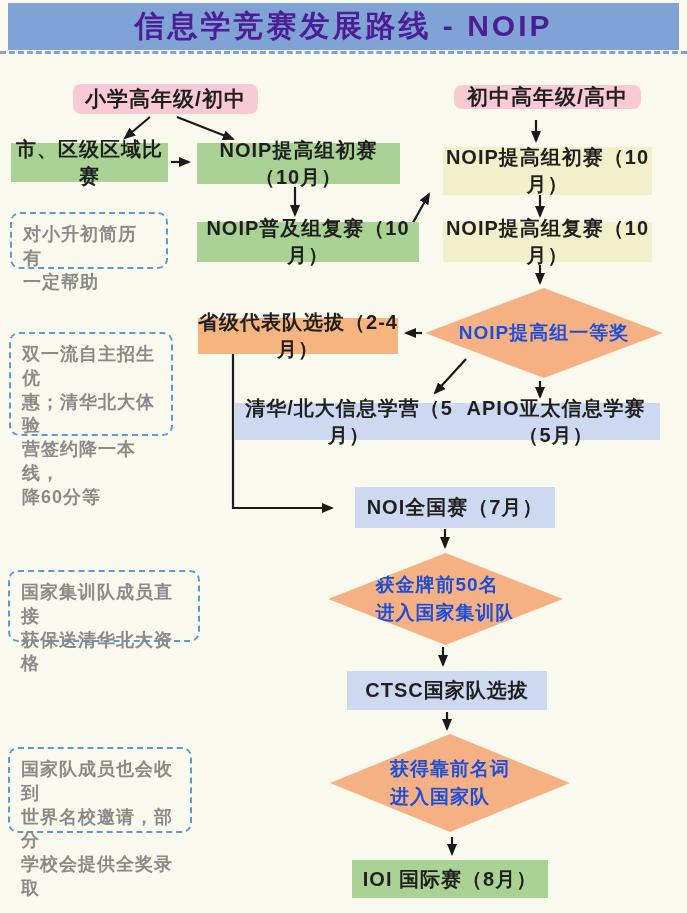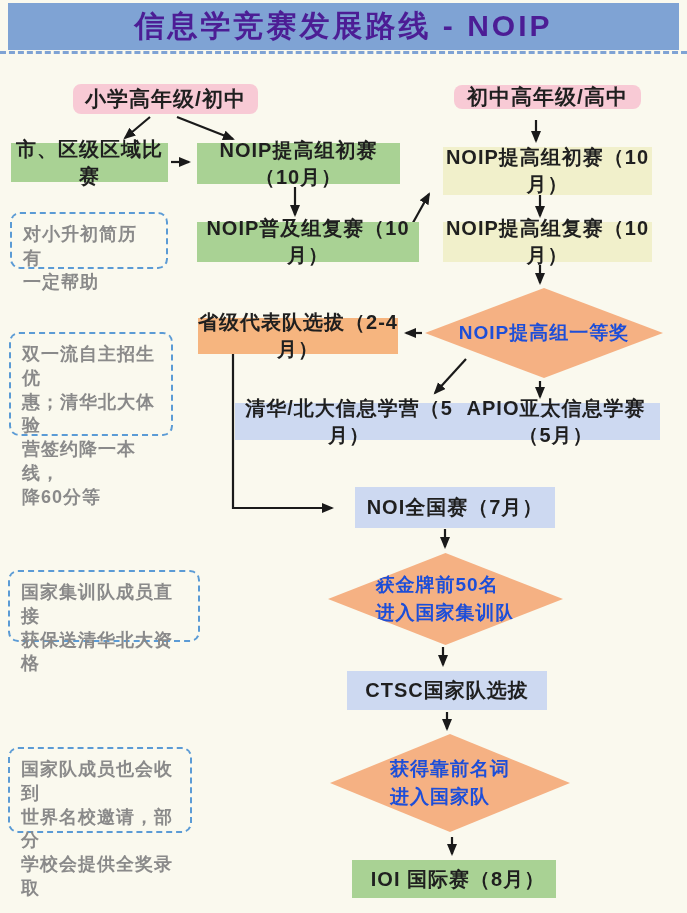--- a/index.html
+++ b/index.html
@@ -101,21 +101,21 @@
 进入国家集训队</div>
   </div>
 
   <div class="node blue" style="left:347px;top:671px;width:200px;height:39px;">CTSC国家队选拔</div>
 
   <div class="diamond" style="left:330px;top:734px;width:240px;height:98px;">
     <div class="dtext">获得靠前名词
 进入国家队</div>
   </div>
 
-  <div class="node ioi" style="left:352px;top:860px;width:196px;height:38px;padding-left:8px;">IOI 国际赛（8月）</div>
+  <div class="node ioi" style="left:352px;top:860px;width:196px;height:38px;">IOI 国际赛（8月）</div>
 
   <div class="note" style="left:10px;top:212px;width:158px;height:57px;">对小升初简历有
 一定帮助</div>
   <div class="note" style="left:9px;top:332px;width:164px;height:104px;">双一流自主招生优
 惠；清华北大体验
 营签约降一本线，
 降60分等</div>
   <div class="note" style="left:8px;top:570px;width:192px;height:72px;">国家集训队成员直接
 获保送清华北大资格</div>
   <div class="note" style="left:8px;top:747px;width:184px;height:86px;">国家队成员也会收到

